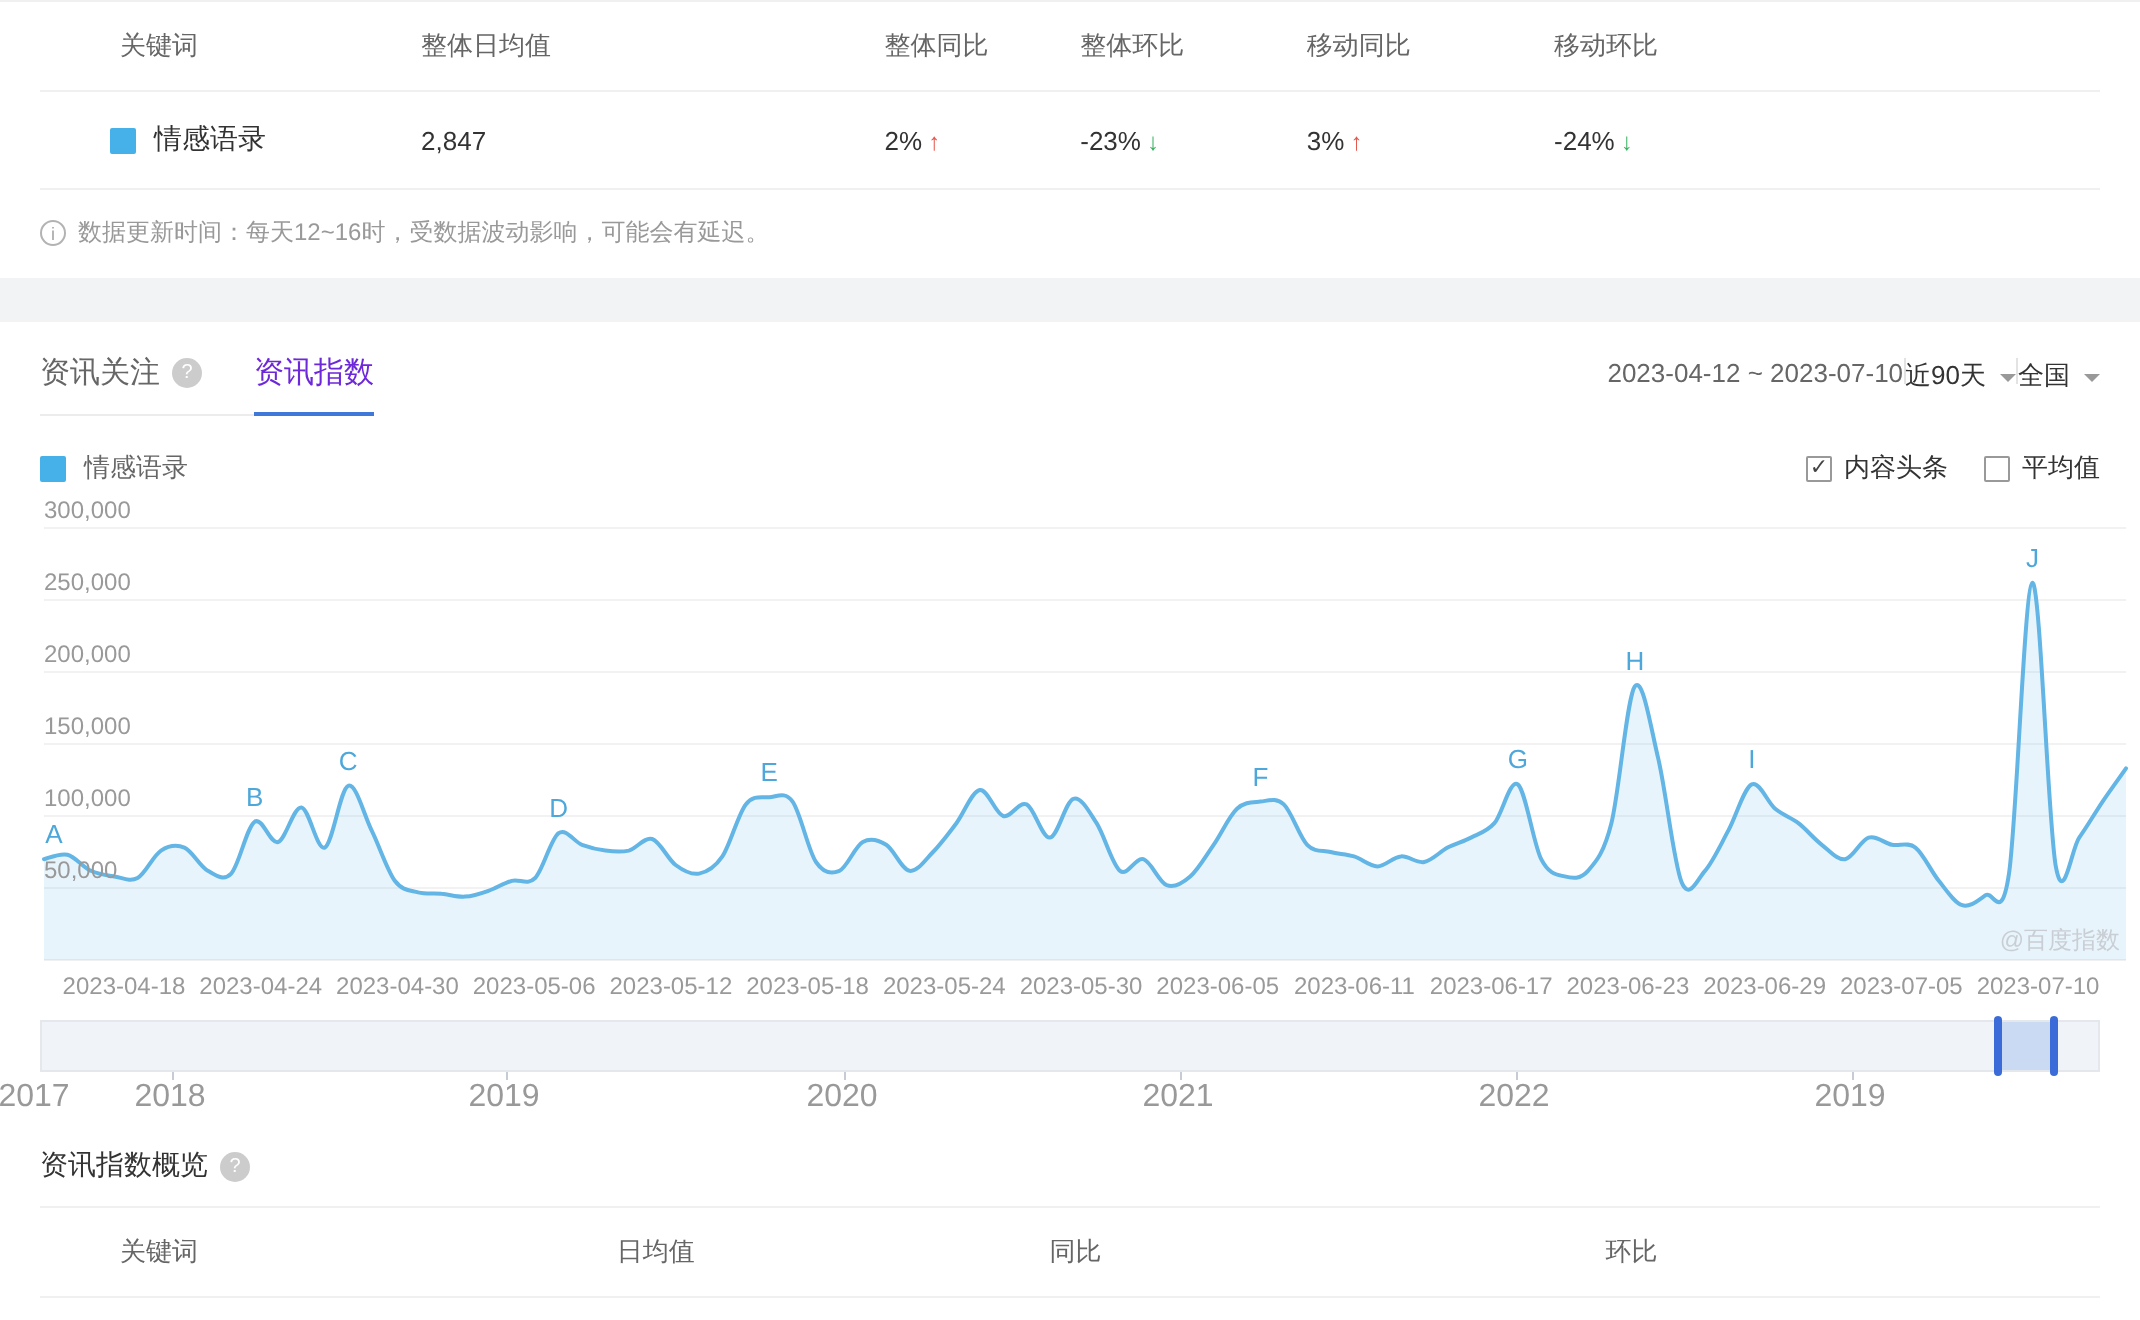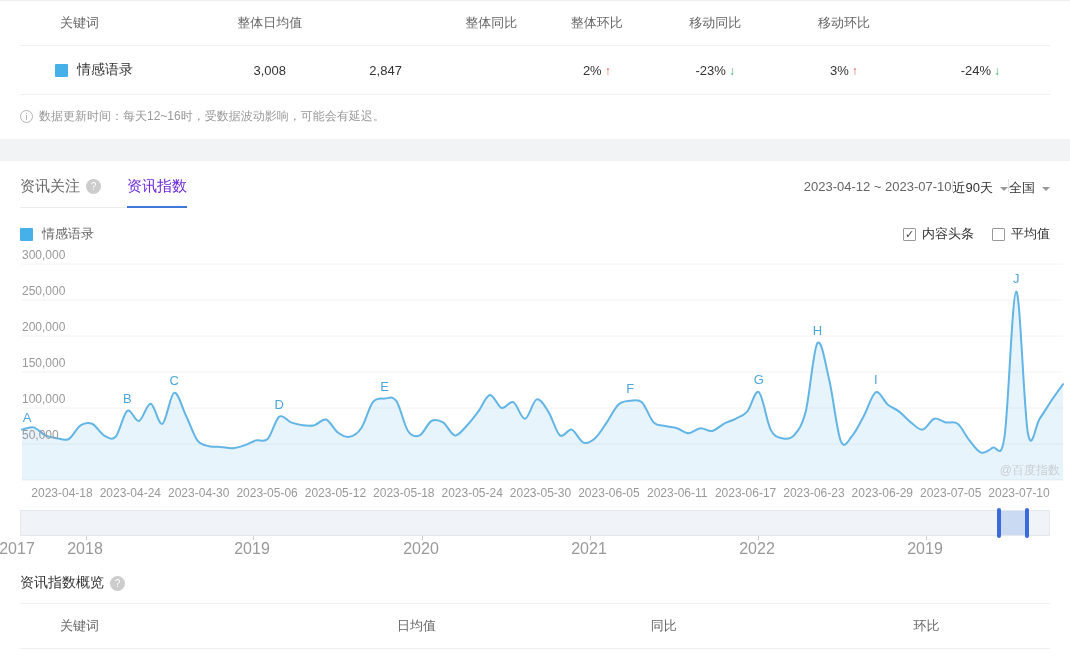--- a/index.html
+++ b/index.html
@@ -14,21 +14,21 @@
   .pad { padding-left:20px; padding-right:20px; }
 
   
   .t-grid { display:grid; grid-template-columns:18.5% 11.5% 11% 9.5% 11% 12% 13% 13.5%; align-items:center; }
   .top-table { border-top:1px solid #f0f0f0; }
   .top-table .hdr { border-bottom:1px solid #f0f0f0; }
   .top-table .hdr .cell { padding:13px 0; color:#666; }
   .top-table .row  { border-bottom:1px solid #f0f0f0; }
   .top-table .row .cell { padding:15px 0; color:#333; }
   .cell.kw-h { padding-left:40px !important; text-align:left; }
-  .cell.num { text-align:center; }
+  .cell.num { }
   .kw-cell { display:flex; align-items:center; padding-left:35px !important; font-size:14px; }
   .swatch { width:13px; height:13px; background:#45b1e8; border-radius:1px; margin-right:9px; flex:0 0 auto; }
   .arrow { font-weight:bold; margin-left:3px; font-size:12px; }
   .arr-up { color:#e4584e; }
   .arr-down { color:#39b362; }
 
   .note-line { display:flex; align-items:center; color:#999; font-size:12px; padding-top:13px; padding-bottom:14px; }
   .info-circle { display:inline-flex; align-items:center; justify-content:center;
     width:13px; height:13px; border:1px solid #b3b3b3; border-radius:50%;
     color:#a5a5a5; font-size:9px; margin-right:6px; font-style:normal; }
@@ -94,21 +94,20 @@
     <div class="cell num">整体同比</div>
     <div class="cell num">整体环比</div>
     <div class="cell num">移动同比</div>
     <div class="cell num">移动环比</div>
   </div>
   <div class="t-grid row">
     <div class="cell kw-cell">
       <span class="swatch"></span>
       <span>情感语录</span>
     </div>
-    <div class="cell num">3,008</div>
     <div class="cell num">2,847</div>
     <div class="cell"></div>
     <div class="cell num">
       <span>2%</span><span class="arrow arr-up">↑</span>
     </div>
     <div class="cell num">
       <span>-23%</span><span class="arrow arr-down">↓</span>
     </div>
     <div class="cell num">
       <span>3%</span><span class="arrow arr-up">↑</span>

